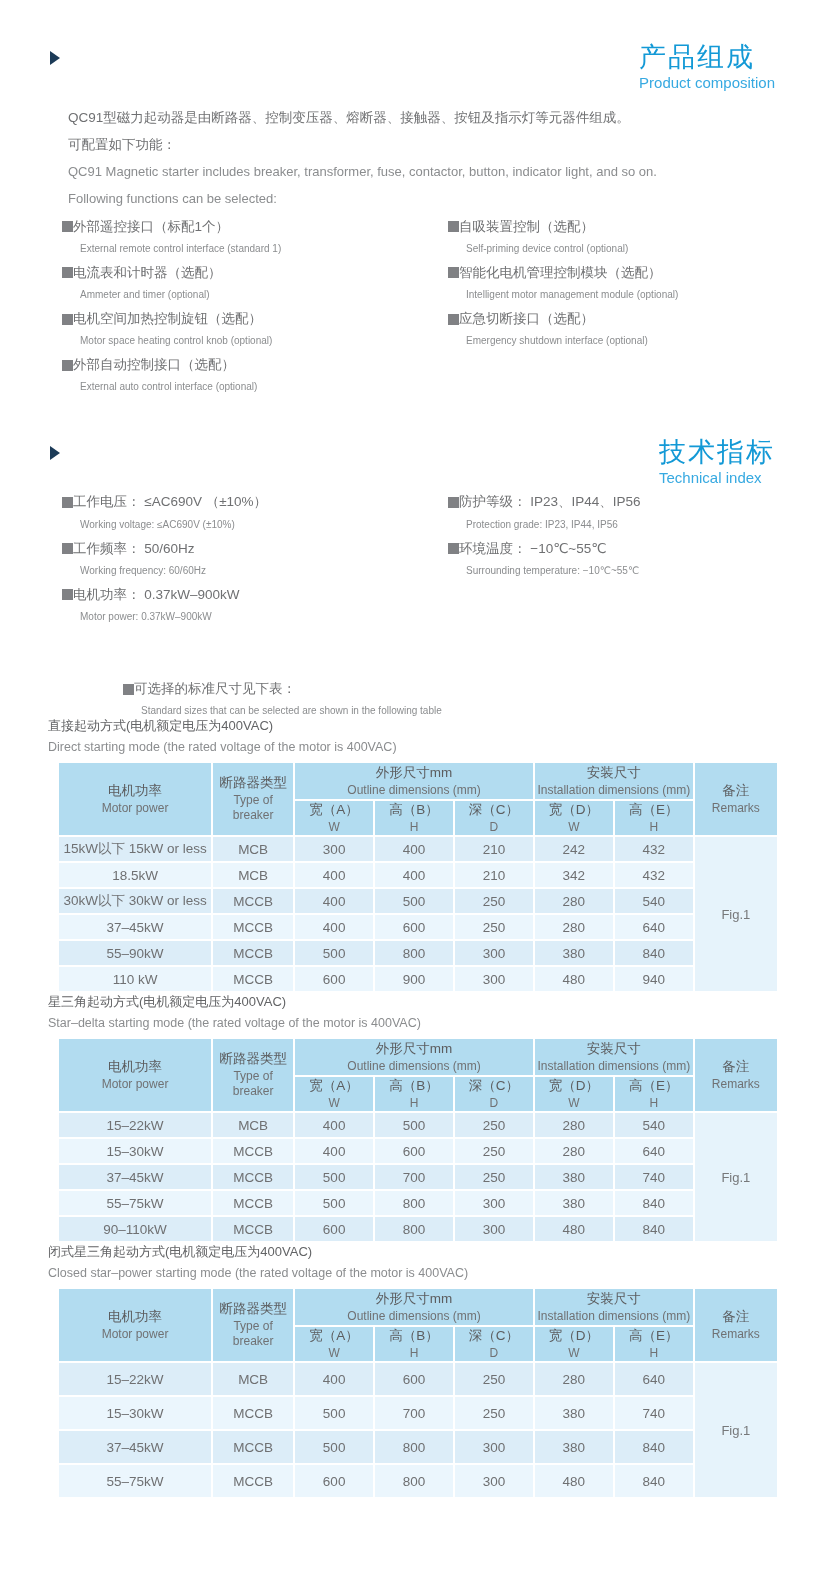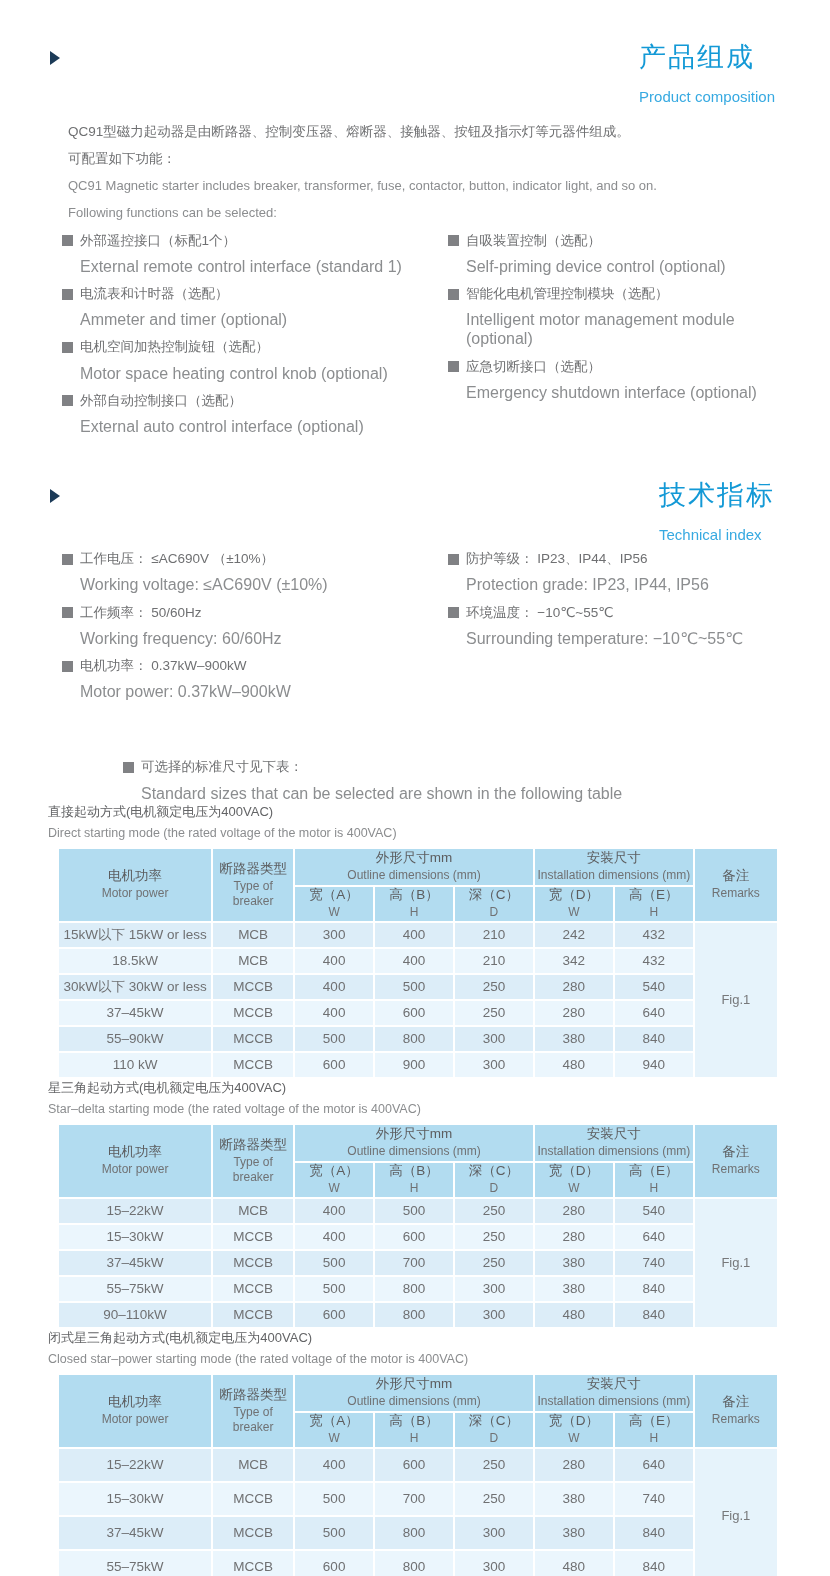--- a/index.html
+++ b/index.html
@@ -5,36 +5,36 @@
   html,body{margin:0;padding:0;background:#ffffff;}
   body{font-family:"Liberation Sans","DejaVu Sans",sans-serif;}
   .page{position:relative;width:830px;min-height:1576px;background:#fff;box-sizing:border-box;
         padding:42px 55px 40px 48px;}
 
   
   .sec-header{display:flex;align-items:flex-start;gap:6px;margin-left:2px;justify-content:space-between;}
   .arrow{width:0;height:0;border-left:10px solid #1c3b58;border-top:7px solid transparent;
          border-bottom:7px solid transparent;margin-top:9px;flex:none;}
   .sec-title-zh{font-size:27px;color:#1399d6;line-height:1.15;letter-spacing:2px;}
-  .sec-title-en{font-size:15px;color:#36a9e1;margin-top:15px;}
+  .sec-title-en{font-size:15px;color:#36a9e1;margin-top:1px;}
 
   
   .paras{margin:20px 0 0 20px;}
   .para{margin:0 0 13px 0;line-height:1.05;}
   .para.zh{font-size:13.5px;color:#6f7072;}
   .para.en{font-size:13px;color:#8b8d8f;}
 
   
   .two-cols{display:flex;margin:8px 0 0 14px;}
   .col-left{width:386px;flex:none;}
   .col-right{flex:1;}
   .item{margin-bottom:10px;}
-  .item-zh{display:flex;align-items:center;gap:7px;font-size:13.5px;color:#6f7072;line-height:1.2;}
+  .item-zh{display:flex;align-items:center;gap:0;font-size:13.5px;color:#6f7072;line-height:1.2;}
   .bullet{width:11px;height:11px;background:#808184;flex:none;}
-  .item-en{font-size:16px;color:#8b8d8f;margin:8px 0 0 18px;line-height:1.2;}
+  .item-en{font-size:10px;color:#8b8d8f;margin:8px 0 0 18px;line-height:1.2;}
 
   .tech-section{margin-top:34px;}
 
   
   .note{margin:48px 0 0 75px;}
 
   
   .tcaption{margin-bottom:7px;}
   .tc-zh{font-size:13px;color:#636466;margin-bottom:5px;}
   .tc-en{font-size:12.5px;color:#8b8d8f;}

